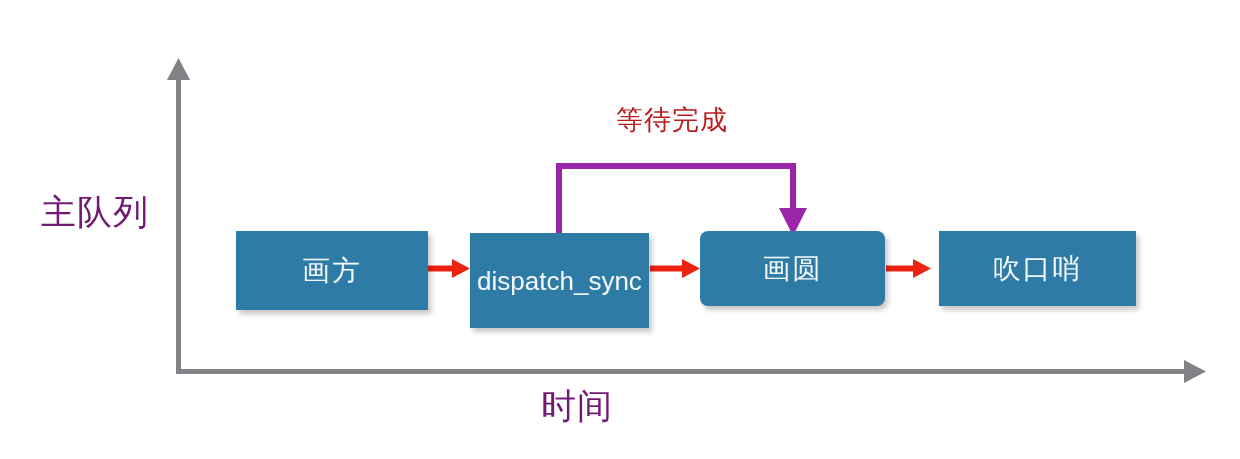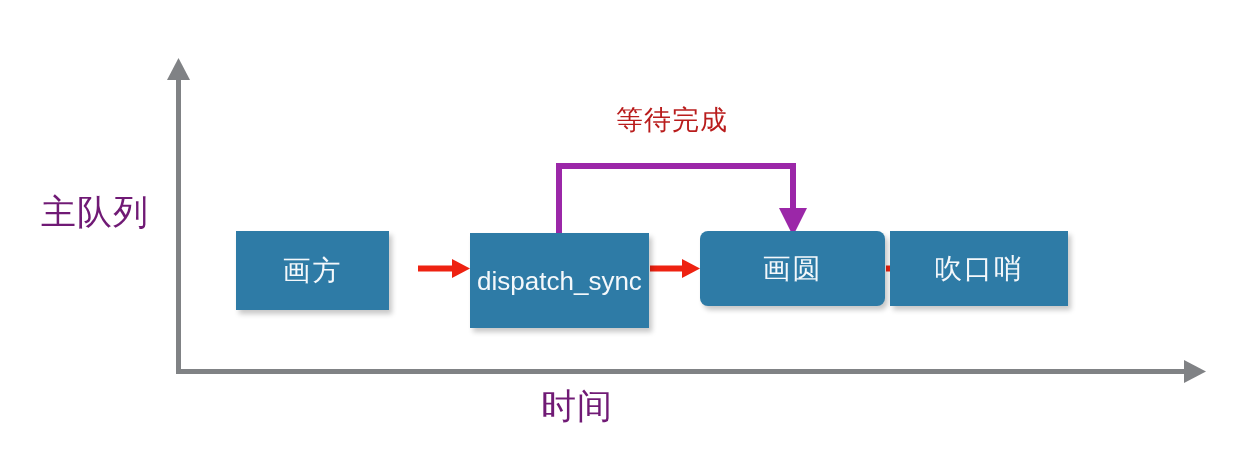--- a/index.html
+++ b/index.html
@@ -81,24 +81,24 @@
   }
   .cjk-label {
     font-size: 28px;
     letter-spacing: 2px;
   }
   .mono-label {
     font-size: 26px;
     letter-spacing: 0px;
   }
 
-  #box-draw-square { left: 236px; top: 231px; width: 153px; height: 79px; }
+  #box-draw-square { left: 236px; top: 231px; width: 192px; height: 79px; }
   #box-dispatch-sync { left: 470px; top: 233px; width: 179px; height: 95px; }
   #box-draw-circle { left: 700px; top: 231px; width: 185px; height: 75px; border-radius: 8px; }
-  #box-whistle { left: 890px; top: 231px; width: 178px; height: 75px; }
+  #box-whistle { left: 939px; top: 231px; width: 197px; height: 75px; }
 </style>
 </head>
 <body>
 
 <div id="diagram-canvas">
 
   <svg class="axis-svg" viewBox="0 0 1240 459" xmlns="http://www.w3.org/2000/svg">
 
     <line x1="178.5" y1="371" x2="178.5" y2="74" stroke="#808285" stroke-width="5"></line>
 

